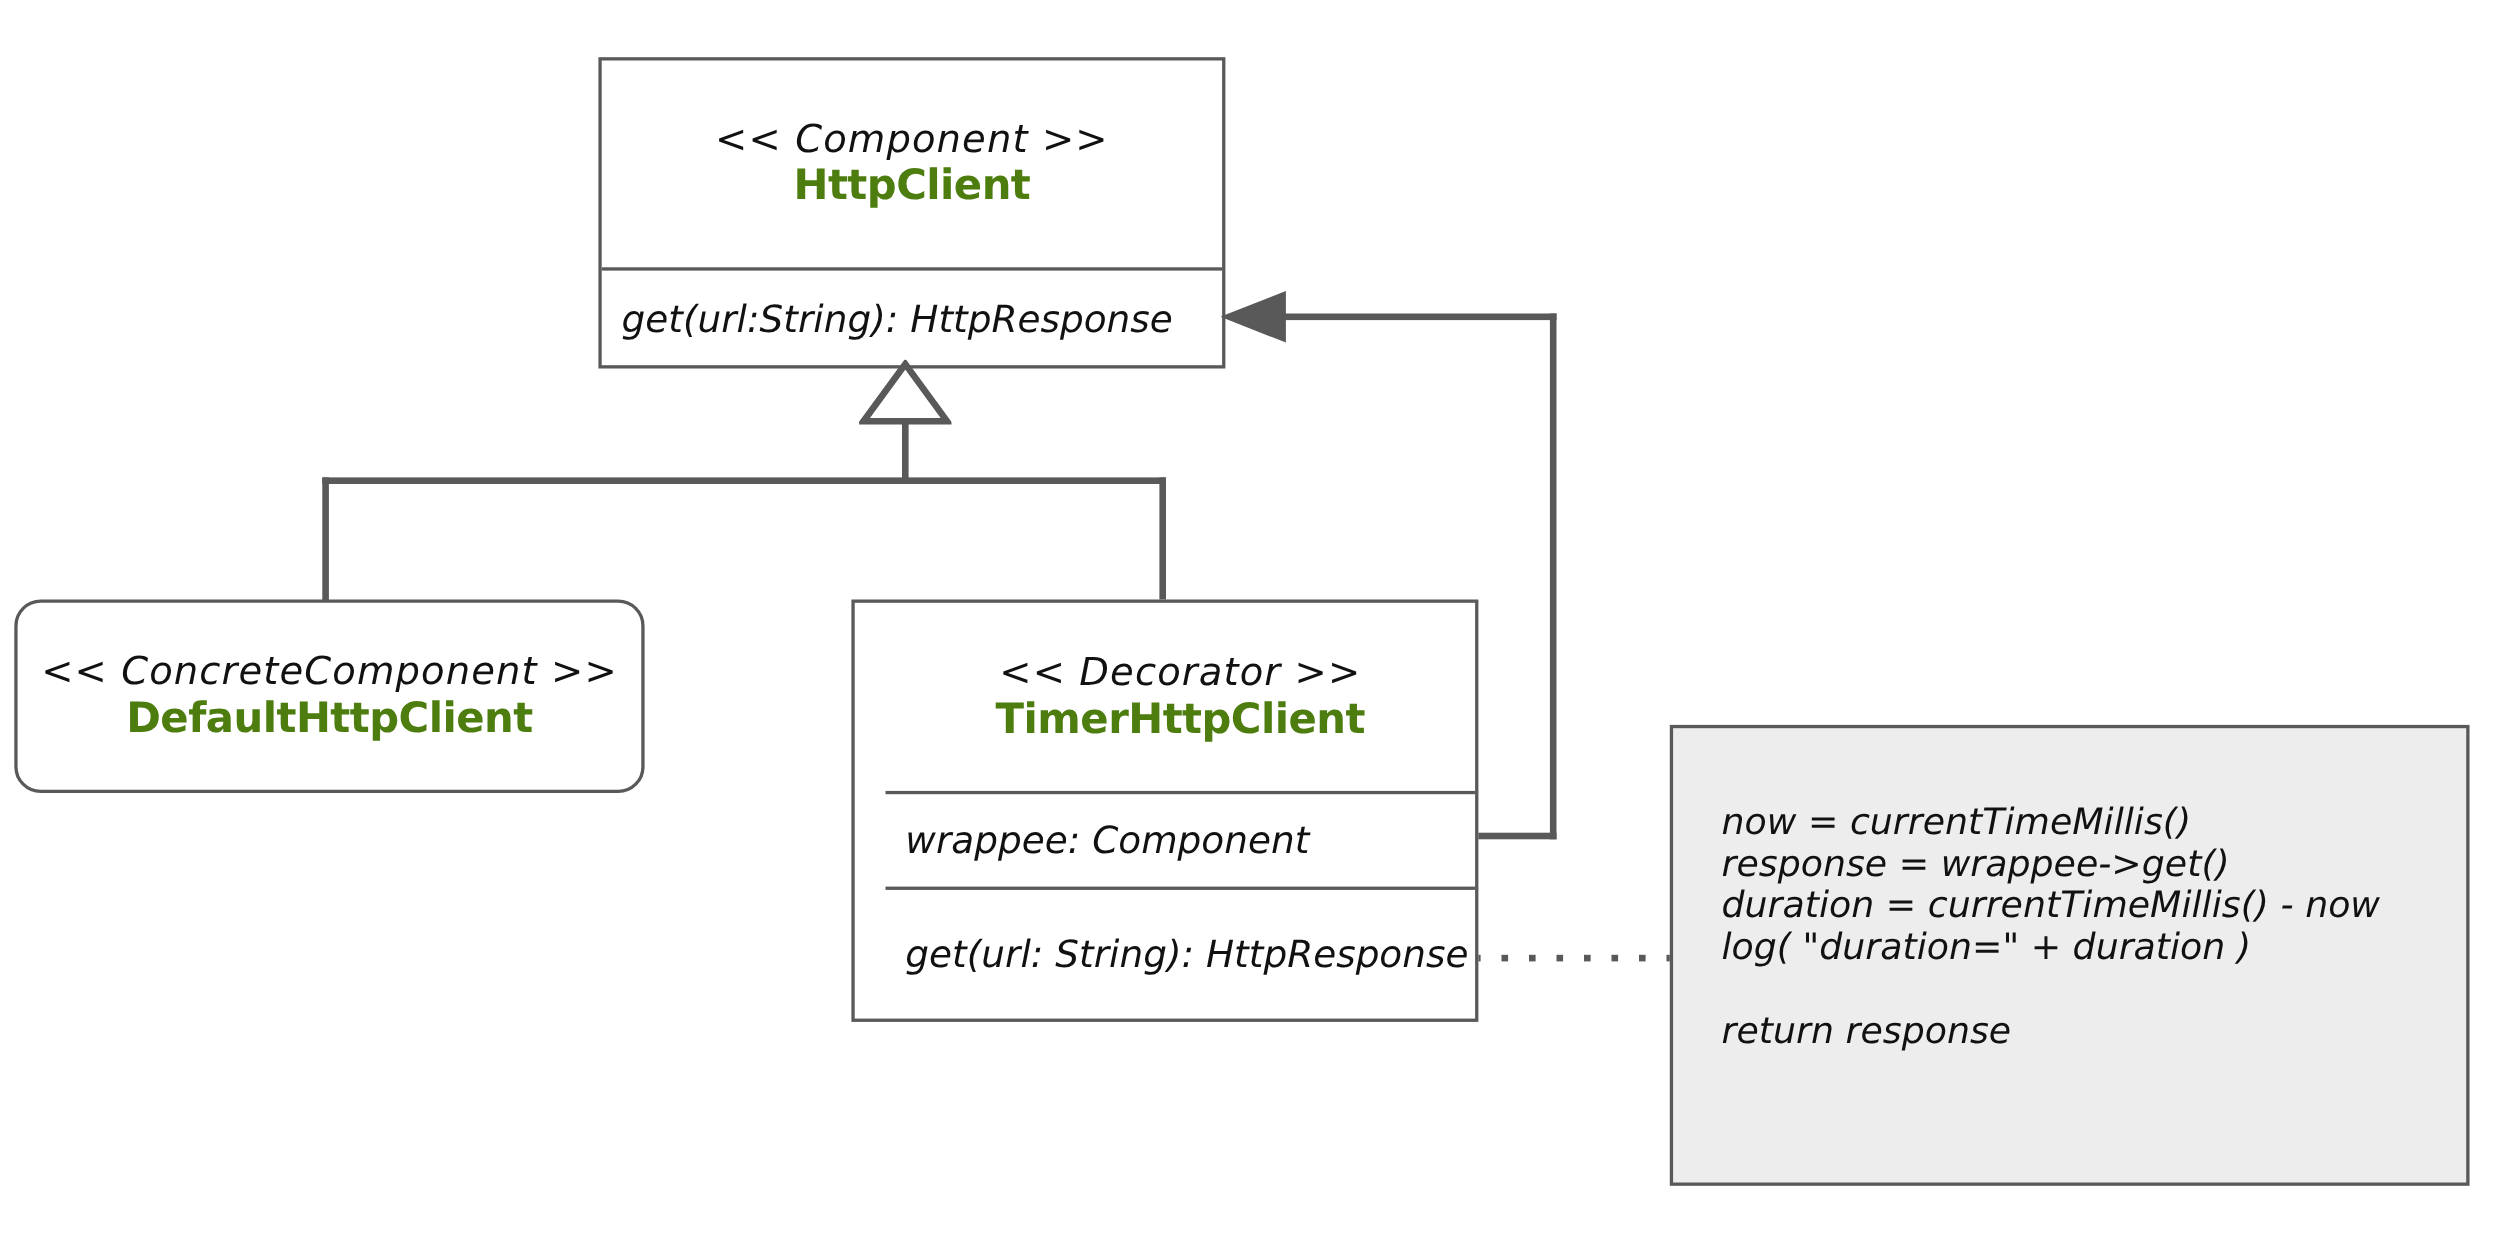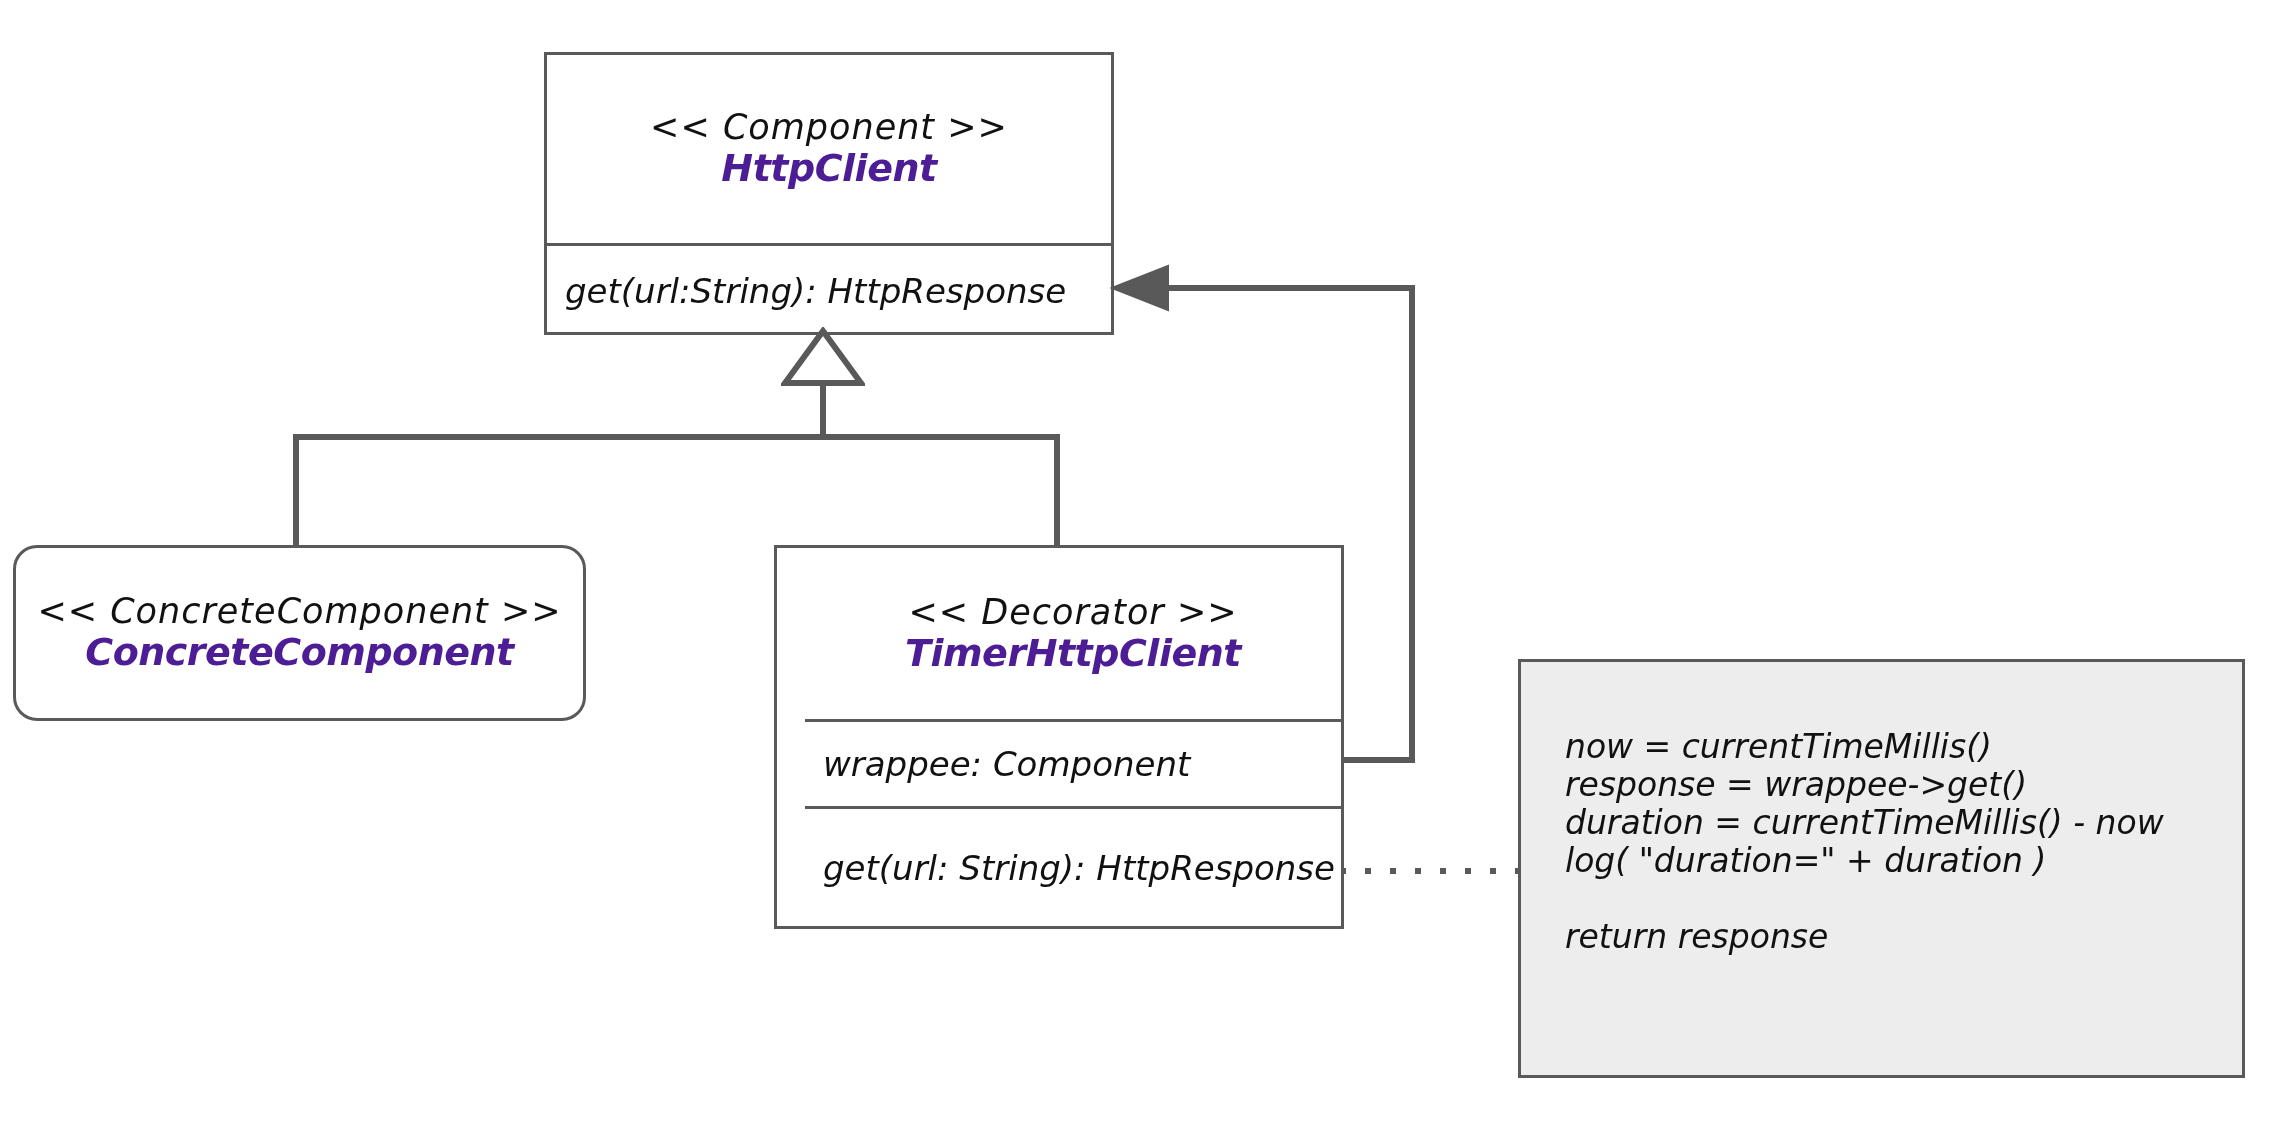--- a/index.html
+++ b/index.html
@@ -56,25 +56,24 @@
     font-style: italic;
     font-weight: 400;
     font-size: 35px;
     letter-spacing: 1px;
     color: #111111;
     line-height: 1.12;
     white-space: pre;
   }
   .classname {
     font-family: "DejaVu Sans", sans-serif;
-    font-style: italic;
     font-weight: 700;
     font-size: 38px;
     letter-spacing: -0.5px;
-    color: #4c1d95;
+    color: #4d7c0f;
     line-height: 1.12;
     white-space: pre;
   }
   .member-text {
     font-family: "DejaVu Sans", sans-serif;
     font-style: italic;
     font-weight: 400;
     font-size: 34px;
     color: #111111;
     letter-spacing: 0px;
@@ -161,21 +160,21 @@
       <div class="classname">HttpClient</div>
     </div>
     <div class="compartment member" style="height:92px;">
       <div class="member-text">get(url:String): HttpResponse</div>
     </div>
   </div>
 
   <div class="uml-box" style="left:13px; top:545px; width:573px; height:176px;border-radius:24px;">
     <div class="compartment head" style="height:170px;">
       <div class="stereotype">&lt;&lt; ConcreteComponent &gt;&gt;</div>
-      <div class="classname">ConcreteComponent</div>
+      <div class="classname">DefaultHttpClient</div>
     </div>
   </div>
 
   <div class="uml-box" style="left:774px; top:545px; width:570px; height:384px;padding-left:28px;">
     <div class="compartment head" style="height:171px;">
       <div class="stereotype">&lt;&lt; Decorator &gt;&gt;</div>
       <div class="classname">TimerHttpClient</div>
     </div>
     <div class="compartment member" style="height:87px;">
       <div class="member-text">wrappee: Component</div>

